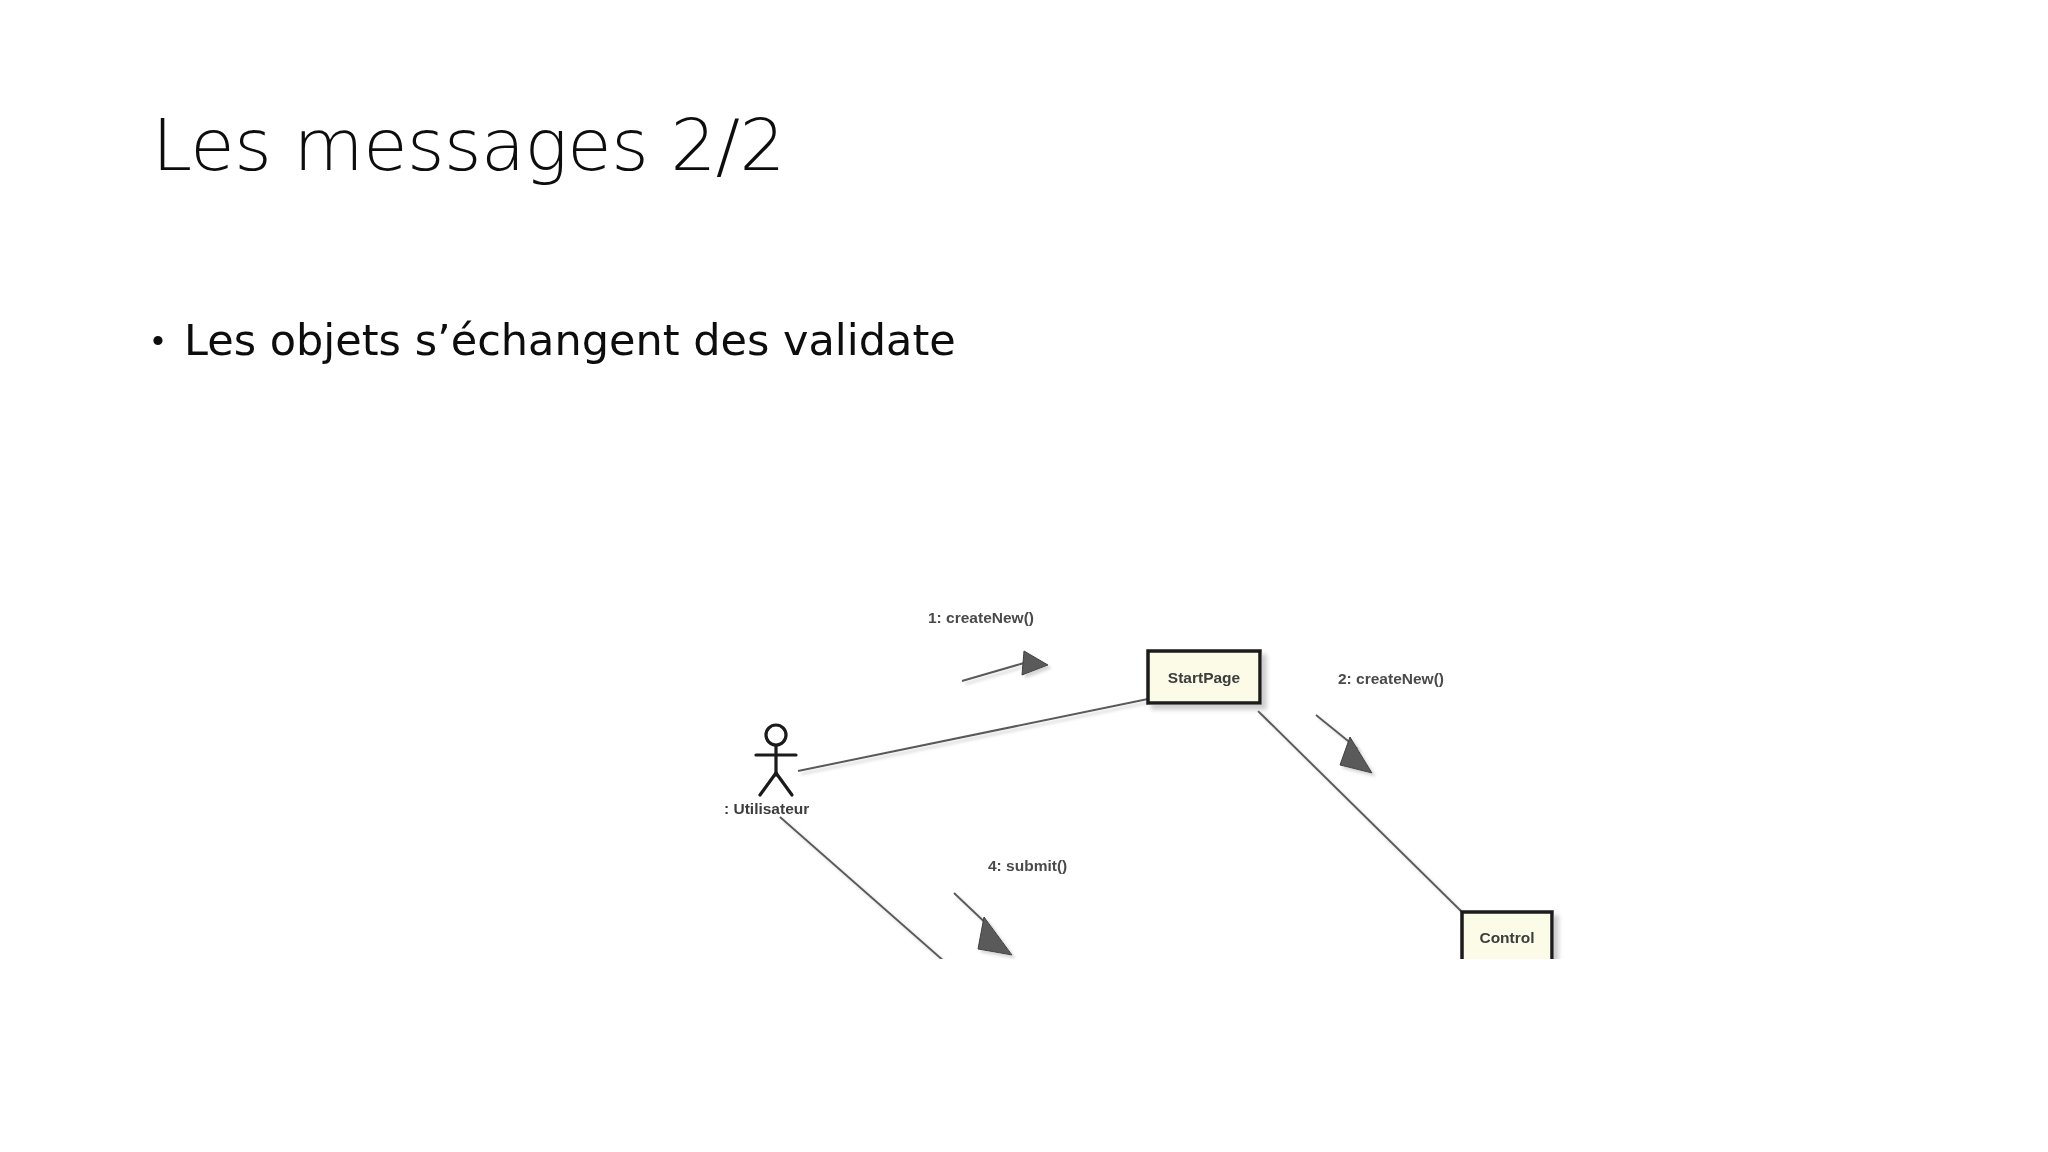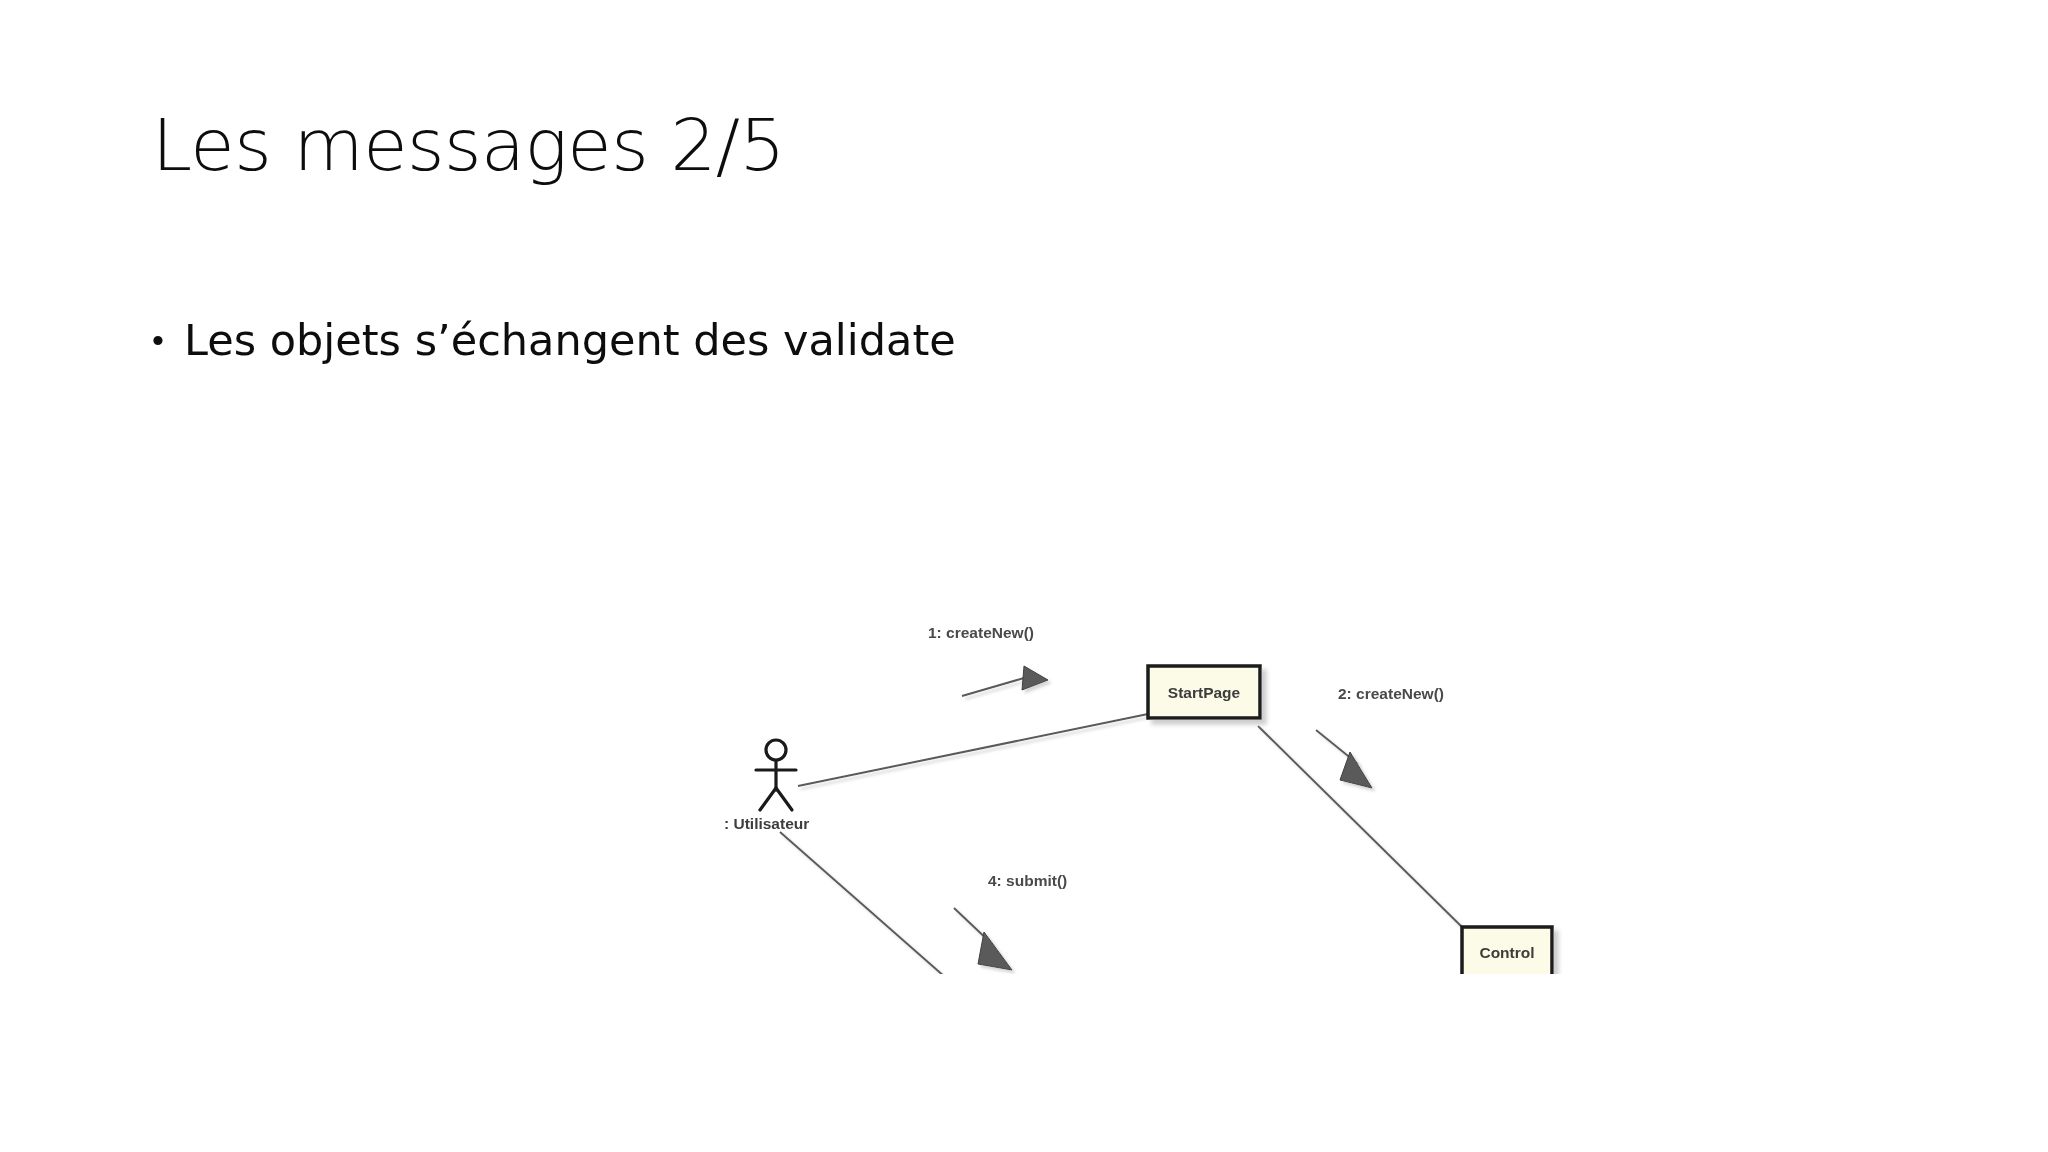--- a/index.html
+++ b/index.html
@@ -55,21 +55,21 @@
     font-size: 43px;
     line-height: 56px;
     color: #0d0d0d;
     white-space: nowrap;
   }
 
   
   .diagram {
     position: absolute;
     left: 690px;
-    top: 574px;
+    top: 559px;
     width: 900px;
     height: 400px;
     text-align: center;
   }
   .diagram svg {
     display: block;
     width: 900px;
     height: 400px;
   }
   .uml-label {
@@ -108,21 +108,21 @@
   .actor-stroke {
     stroke: #1a1a1a;
     stroke-width: 3.2;
     fill: none;
     stroke-linecap: round;
   }
 </style>
 </head>
 <body>
 
-<div class="slide-title">Les messages 2/5</div>
+<div class="slide-title">Les messages 2/2</div>
 
 <div class="bullet-list">
   <div class="bullet-row">
     <span class="bullet-dot">•</span>
     <span class="bullet-text">Les objets s’échangent des validate</span>
   </div>
 </div>
 
 <div class="diagram">
   <svg viewBox="0 0 900 400" xmlns="http://www.w3.org/2000/svg">

